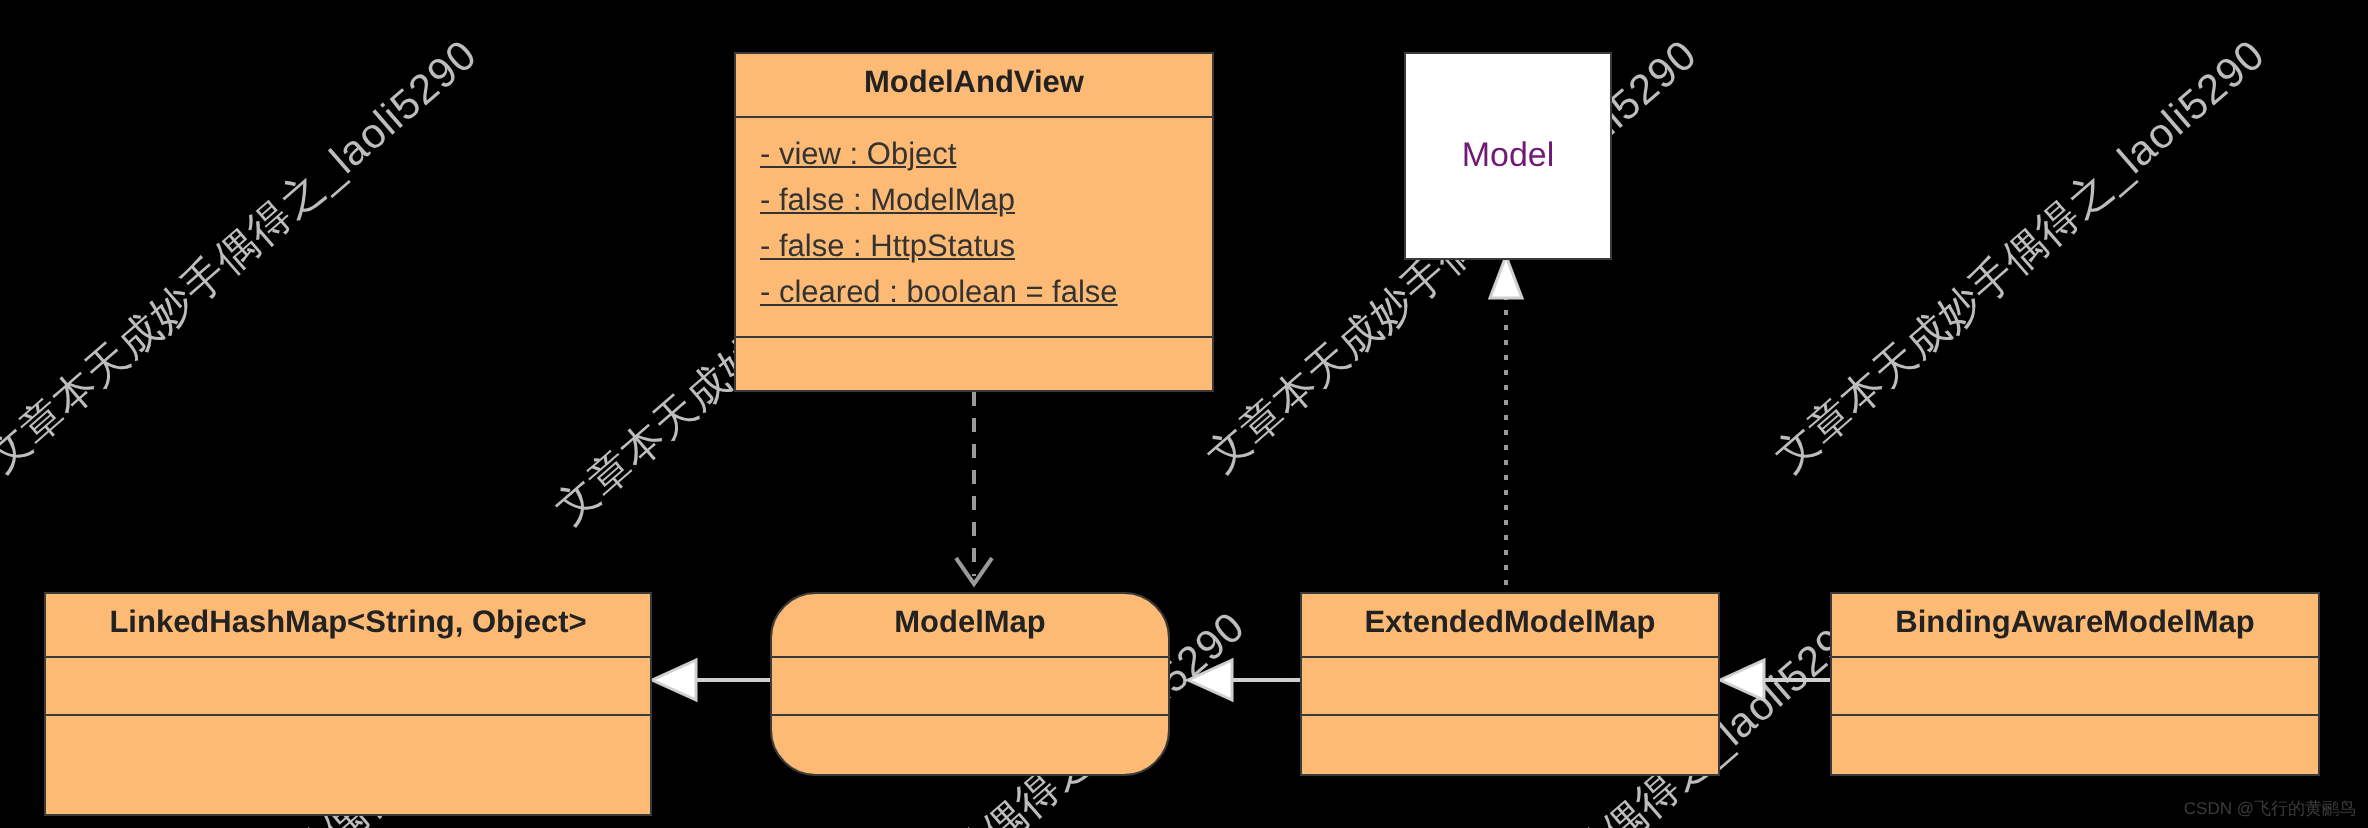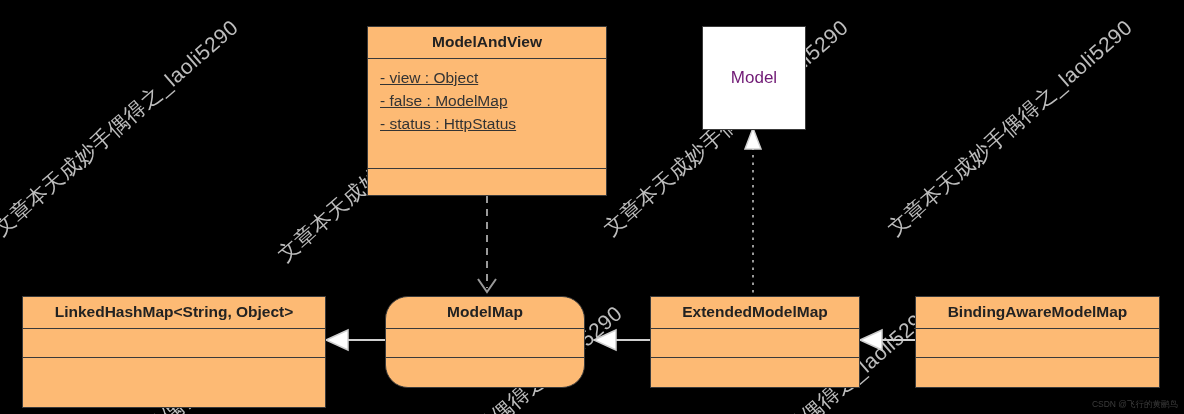--- a/index.html
+++ b/index.html
@@ -141,21 +141,22 @@
       <line x1="753" y1="300" x2="753" y2="148" stroke="#9a9a9a" stroke-width="2" stroke-dasharray="2.5,5"></line>
       <polygon points="753,128 745,149 761,149" fill="#ffffff" stroke="#cfcfcf" stroke-width="1.5"></polygon>
     </g>
   </svg>
 
   <div class="uml-box" style="left:367px; top:26px; width:240px; height:170px;">
     <div class="uml-title">ModelAndView</div>
     <div class="uml-compartment uml-attrs" style="height:110px;">
       <div>- view : Object</div>
       <div>- false : ModelMap</div>
-      <div>- status : HttpStatus</div>
+      <div>- false : HttpStatus</div>
+      <div>- cleared : boolean = false</div>
     </div>
     <div class="uml-compartment uml-methods" style="height:30px;"></div>
   </div>
 
   <div class="plain-box" style="left:702px; top:26px; width:104px; height:104px;">
     <span>Model</span>
   </div>
 
   <div class="uml-box" style="left:22px; top:296px; width:304px; height:112px;">
     <div class="uml-title">LinkedHashMap&lt;String, Object&gt;</div>

